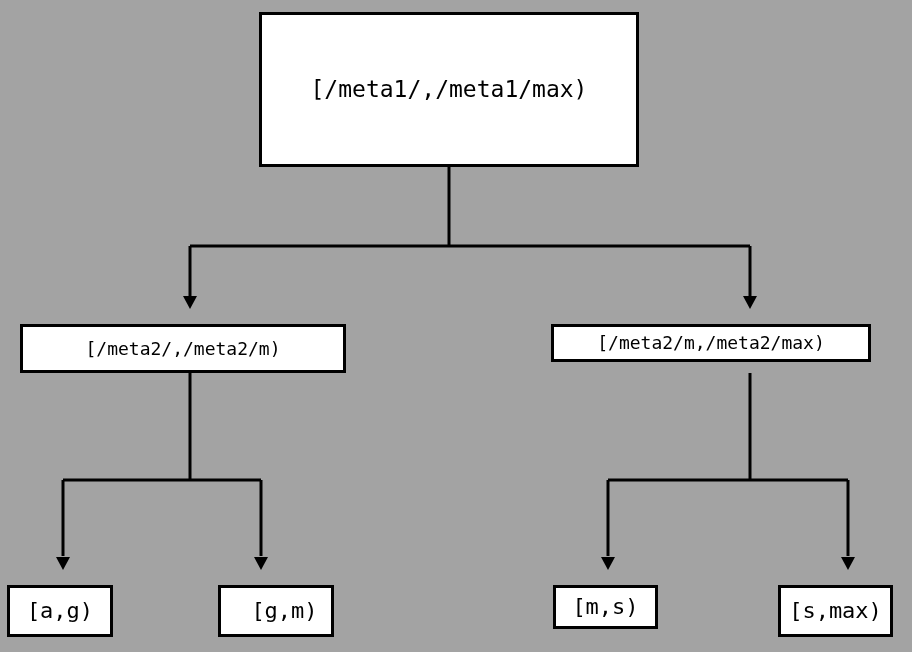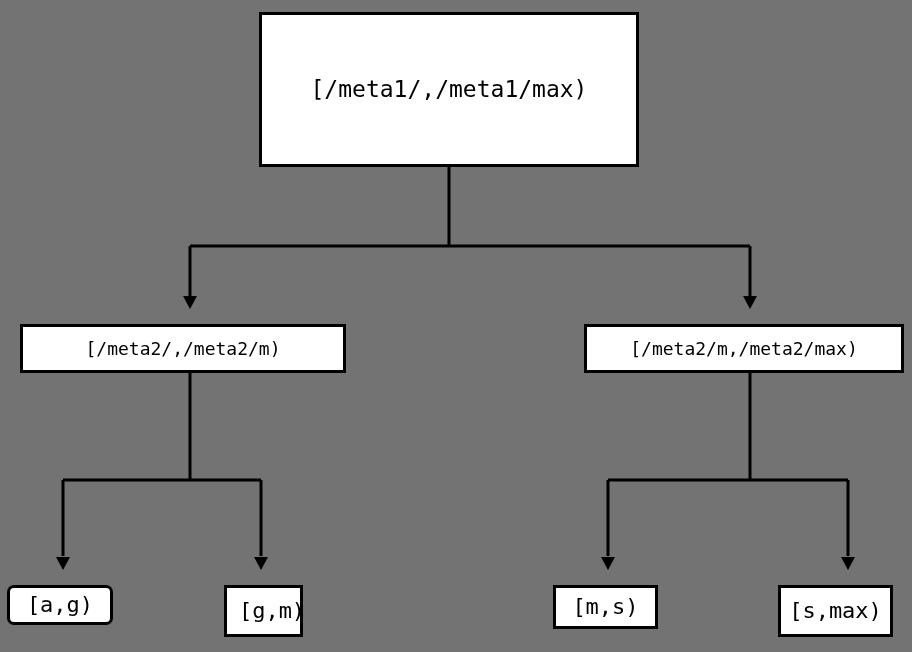--- a/index.html
+++ b/index.html
@@ -11,21 +11,21 @@
   body {
     width: 912px;
     height: 652px;
     font-family: "DejaVu Sans Mono", "Liberation Mono", monospace;
     overflow: hidden;
   }
   #diagram-root {
     position: relative;
     width: 912px;
     height: 652px;
-    background: #737373;
+    background: #a3a3a3;
     text-decoration: underline;
   }
   #edge-layer {
     position: absolute;
     left: 0;
     top: 0;
     width: 912px;
     height: 652px;
   }
   .node-box {
@@ -86,29 +86,29 @@
   </svg>
 
   <div class="node-box level-root" style="left:259px; top:12px; width:380px; height:155px;">
     <span class="node-label">[/meta1/,/meta1/max)</span>
   </div>
 
   <div class="node-box level-mid" style="left:20px; top:324px; width:326px; height:49px;">
     <span class="node-label">[/meta2/,/meta2/m)</span>
   </div>
 
-  <div class="node-box level-mid" style="left:584px; top:324px; width:320px; height:49px;">
+  <div class="node-box level-mid" style="left:551px; top:324px; width:320px; height:38px;">
     <span class="node-label">[/meta2/m,/meta2/max)</span>
   </div>
 
-  <div class="node-box level-leaf" style="left:7px; top:585px; width:106px; height:40px;border-radius:7px;">
+  <div class="node-box level-leaf" style="left:7px; top:585px; width:106px; height:52px;">
     <span class="node-label">[a,g)</span>
   </div>
 
-  <div class="node-box level-leaf" style="left:224px; top:585px; width:79px; height:52px;padding-left:17px;">
+  <div class="node-box level-leaf" style="left:218px; top:585px; width:116px; height:52px;padding-left:17px;">
     <span class="node-label">[g,m)</span>
   </div>
 
   <div class="node-box level-leaf" style="left:553px; top:585px; width:105px; height:44px;">
     <span class="node-label">[m,s)</span>
   </div>
 
   <div class="node-box level-leaf" style="left:778px; top:585px; width:115px; height:52px;">
     <span class="node-label">[s,max)</span>
   </div>

